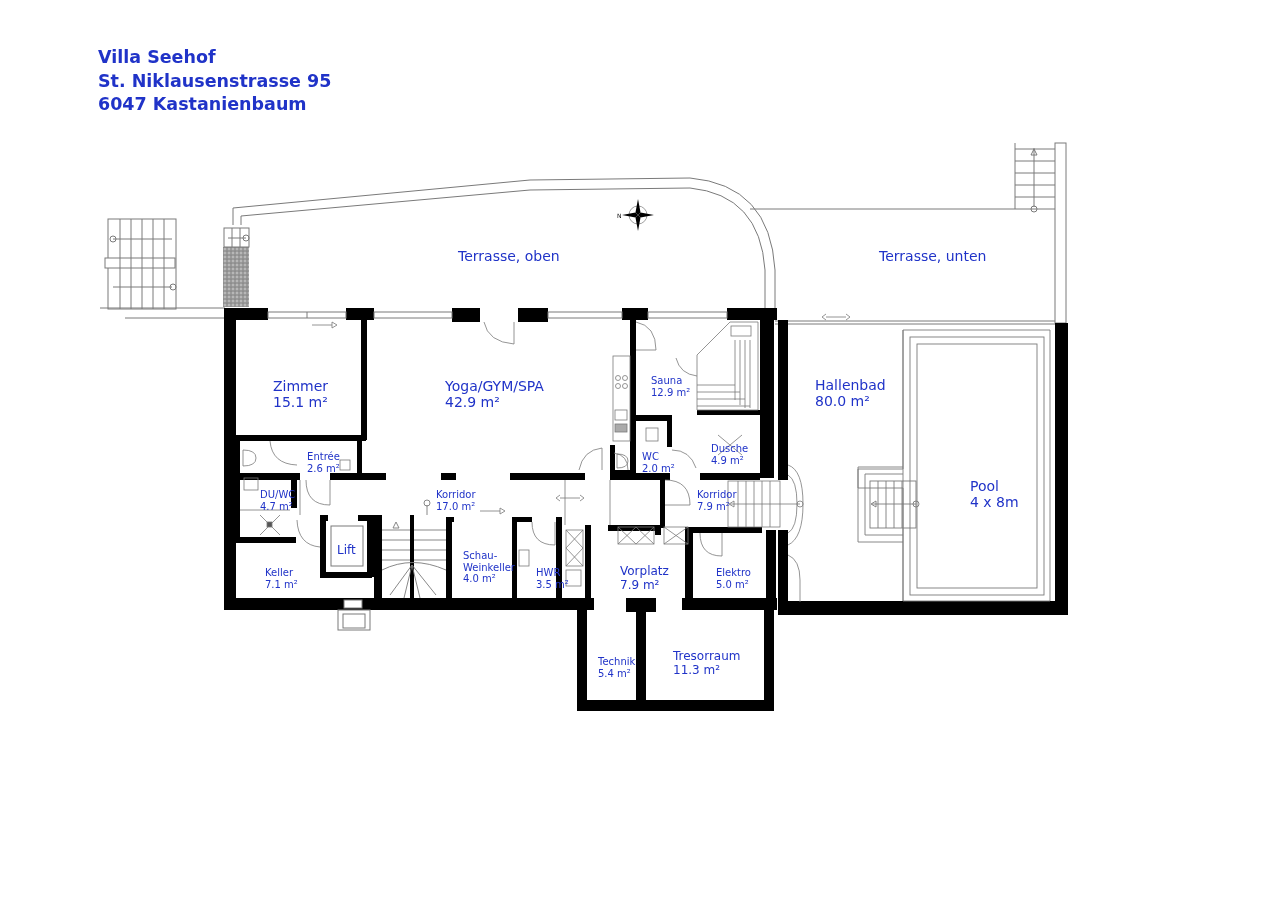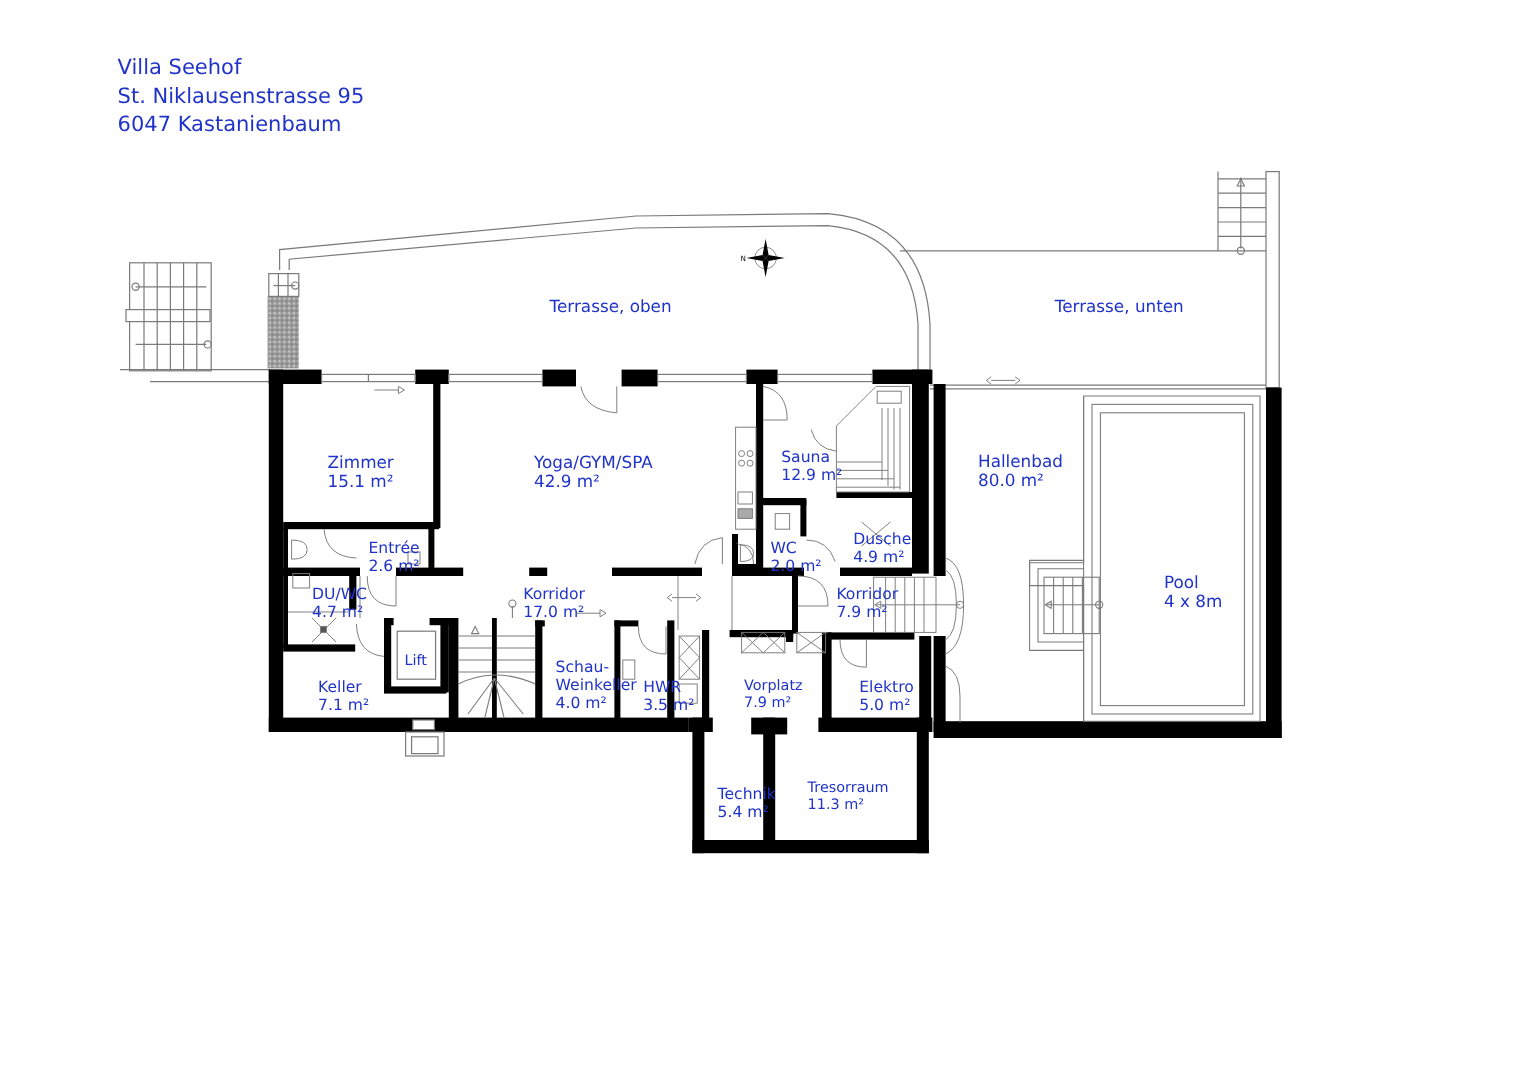--- a/index.html
+++ b/index.html
@@ -1,21 +1,21 @@
 <!DOCTYPE html>
 <html><head>
   <meta charset="utf-8">
   <style>
     html, body { margin: 0; padding: 0; background: #ffffff; }
     body { width: 1280px; height: 905px; position: relative; overflow: hidden; font-family: "DejaVu Sans", sans-serif; }
-    .title-block { position: absolute; left: 98px; top: 46px; color: #2033c8; font-size: 17.5px; line-height: 23.5px; font-family: "DejaVu Sans", sans-serif; }
+    .title-block { position: absolute; left: 98px; top: 46px; color: #2033c8; font-size: 17.5px; line-height: 23.5px; font-family: "DejaVu Sans", sans-serif; font-weight: bold; }
     .title-block div { white-space: nowrap; }
     svg.plan { position: absolute; left: 0; top: 0; }
     .lbl { position: absolute; color: #2033c8; font-family: "DejaVu Sans", sans-serif; line-height: 1.15; white-space: nowrap; }
-    .s9 { font-size: 13px; }
+    .s9 { font-size: 10px; }
     .s11 { font-size: 14px; }
     .s12 { font-size: 12px; }
     .lbl div { white-space: nowrap; }
   </style>
 </head>
 <body>
 
 <div class="title-block">
   <div>Villa Seehof</div>
   <div>St. Niklausenstrasse 95</div>

